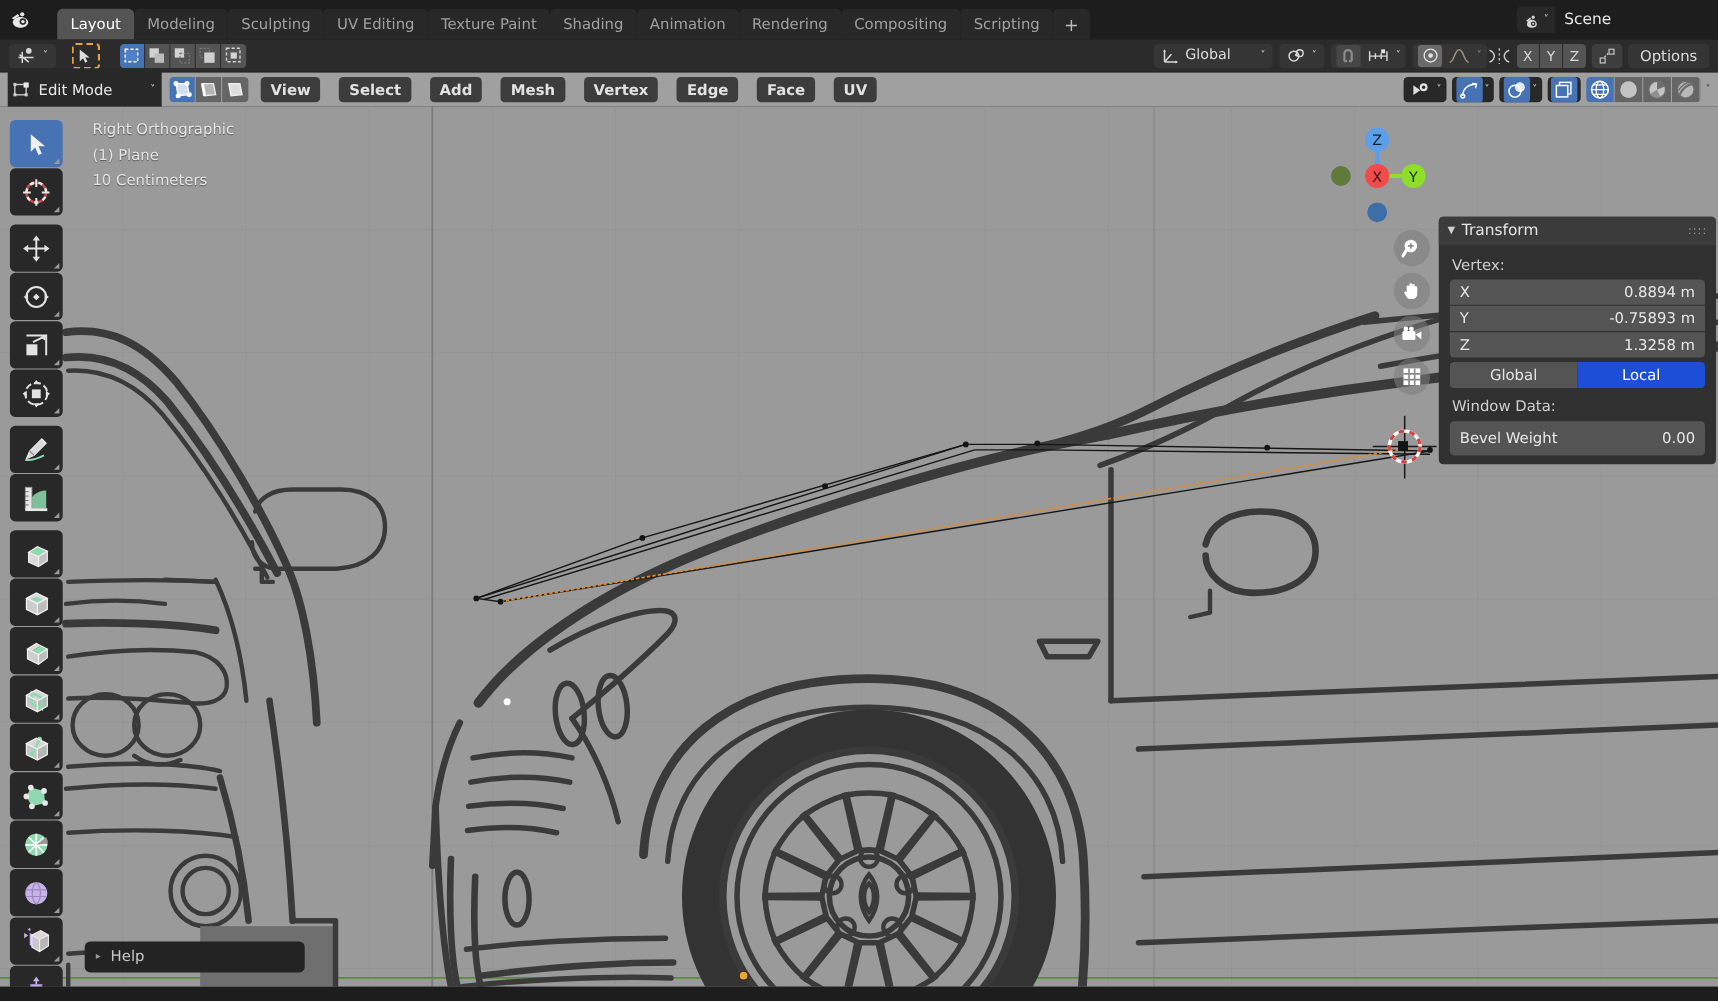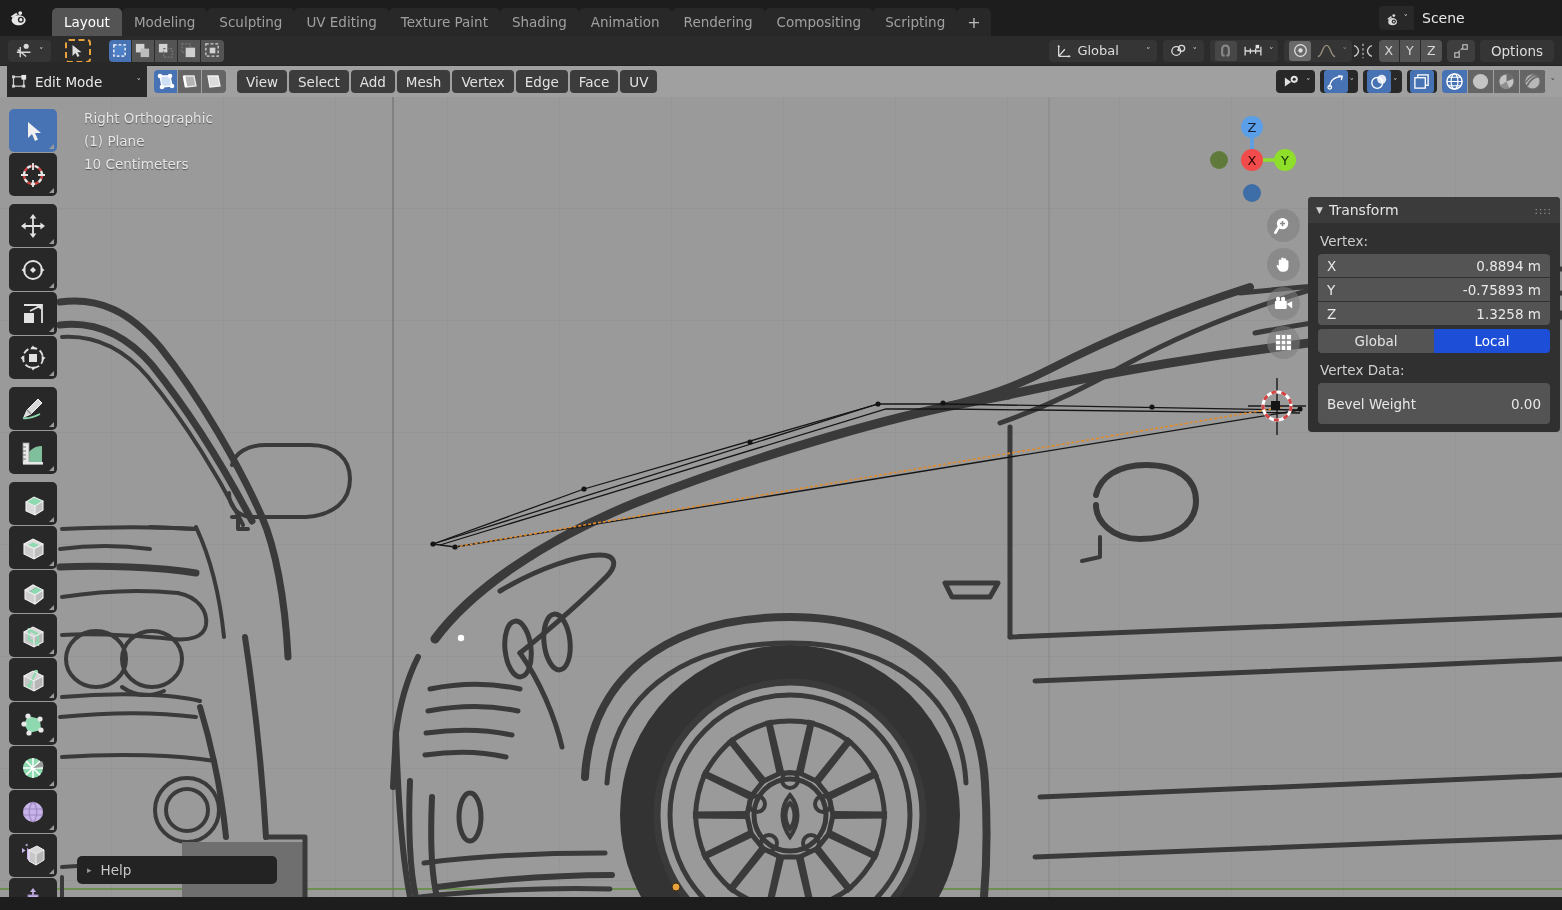--- a/index.html
+++ b/index.html
@@ -172,21 +172,21 @@
   .np-row:first-child { border-radius: 4px 4px 0 0; }
   .np-row .val { margin-left: auto; }
   .np-rows .np-row:last-child { border-radius: 0 0 4px 4px; }
   .np-toggle { display: flex; height: 24px; border-radius: 4px; overflow: hidden; margin-top: 4px; }
   .np-toggle > div {
     flex: 1; display: flex; align-items: center; justify-content: center;
     background: #545454; color: #e4e4e4; font-size: 13.5px;
   }
   .np-toggle > div.on { background: #1d4ed8; color: #fff; }
   .np-single {
-    height: 41px; background: #545454; border-radius: 4px; display: flex;
+    height: 31px; background: #545454; border-radius: 4px; display: flex;
     align-items: center; padding: 0 9px; color: #e8e8e8; font-size: 13.5px;
   }
   .np-single .val { margin-left: auto; }
 
   
   .oppanel {
     position: absolute; left: 77px; bottom: 13px; width: 200px; height: 28px;
     background: #232323; border-radius: 5px; display: flex; align-items: center;
     padding: 0 10px; gap: 9px; color: #c8c8c8; font-size: 13.5px;
   }
@@ -387,21 +387,21 @@
             <path d="M3 3 L5 14" stroke="#ffffff" stroke-width="2.6"></path>
           </svg>
         </div>
         <div>
           <svg width="18" height="17" viewBox="0 0 18 17">
             <path d="M3 3 L13 3 L15 13 L5 14 z" fill="#dcdcdc" stroke="#f0f0f0" stroke-width="1.3"></path>
           </svg>
         </div>
       </div>
 
-    <div id="vpmenus" style="display:flex;gap:2px;margin-left:6px;">
+    <div id="vpmenus" style="display:flex;gap:17px;margin-left:6px;font-weight:bold;">
         <div class="vmenu">View</div>
         <div class="vmenu">Select</div>
         <div class="vmenu">Add</div>
         <div class="vmenu">Mesh</div>
         <div class="vmenu">Vertex</div>
         <div class="vmenu">Edge</div>
         <div class="vmenu">Face</div>
         <div class="vmenu">UV</div>
       </div>
 
@@ -967,21 +967,21 @@
             </div>
             <div class="np-row">
               <span>Z</span>
               <span class="val">1.3258 m</span>
             </div>
           </div>
         <div class="np-toggle" id="nptoggle">
             <div>Global</div>
             <div class="on">Local</div>
           </div>
-        <div class="np-label" style="margin-top:9px;">Vertex Data:</div>
+        <div class="np-label" style="margin-top:9px;">Window Data:</div>
         <div class="np-single">
           <span>Bevel Weight</span>
           <span class="val">0.00</span>
         </div>
       </div>
     </div>
   </div>
 
   <div class="statusbar"></div>
 </div>

